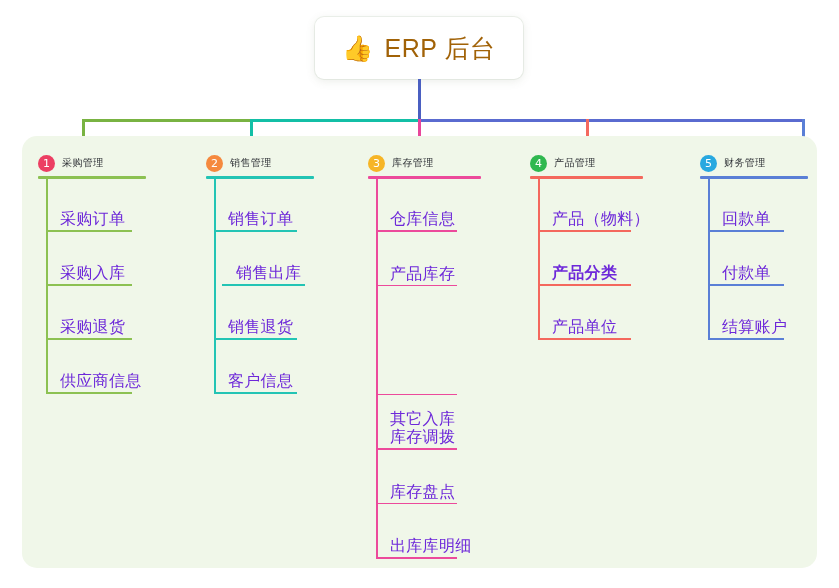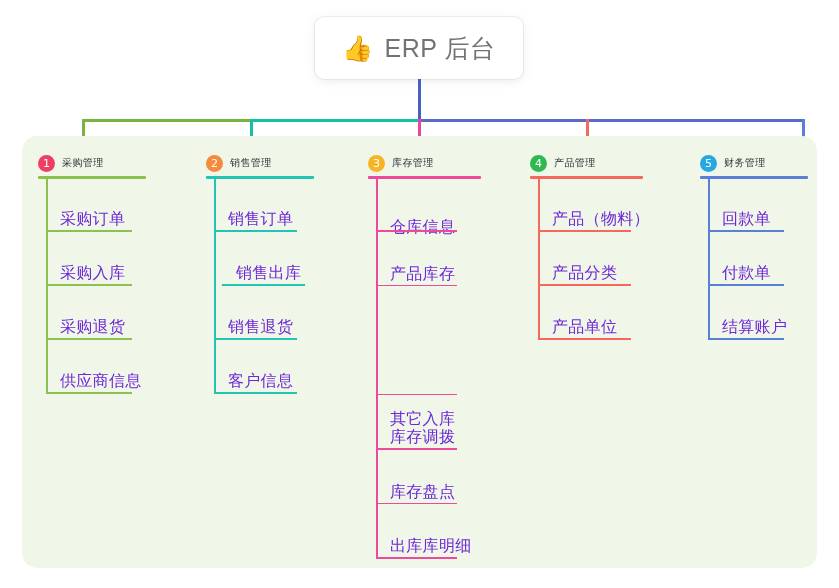--- a/index.html
+++ b/index.html
@@ -16,21 +16,21 @@
   
   .title-card{
     position:absolute;left:315px;top:17px;width:208px;height:62px;
     background:#ffffff;border-radius:9px;
     box-shadow:0 2px 10px rgba(90,110,80,0.13), 0 0 0 1px rgba(210,220,205,0.35);
     display:flex;align-items:center;justify-content:center;gap:11px;
     box-sizing:border-box;
   }
   .title-emoji{font-size:25px;line-height:1;display:block;}
   .title-text{
-    font-size:25px;color:#737373;letter-spacing:0.5px;white-space:nowrap;
+    font-size:25px;color:#a16207;letter-spacing:0.5px;white-space:nowrap;
   }
 
   
   .ln{position:absolute;}
 
   
   .panel{
     position:absolute;left:22px;top:136px;width:795px;height:432px;
     background:#f0f7e9;border-radius:15px;
   }
@@ -131,21 +131,21 @@
         </div>
       </div>
       <div class="col" style="left: 368px; height: 588px; width: 160px;">
         <div class="col-head" style="top: 150px;">
           <span class="badge" style="background: rgb(246, 181, 38);">3</span>
           <span class="col-title">库存管理</span>
         </div>
         <div class="col-rule" style="top: 176px; width: 113px; background: rgb(236, 74, 155);"></div>
         <div class="spine" style="left: 8px; top: 179px; height: 379px; background: rgb(236, 74, 155);"></div>
         <div class="leaf" style="top: 209px; left: 0px; width: 150px; height: 32px;">
-          <span class="leaf-text" style="left: 22px; top: 8px;">仓库信息</span>
+          <span class="leaf-text" style="left: 22px; top: 0px;">仓库信息</span>
           <div class="leaf-underline" style="left: 8px; top: 21px; width: 81px; background: rgb(236, 74, 155);"></div>
         </div>
         <div class="leaf" style="top: 263.5px; left: 0px; width: 150px; height: 32px;">
           <span class="leaf-text" style="left: 22px; top: 0px;">产品库存</span>
           <div class="leaf-underline" style="left: 8px; top: 21px; width: 81px; background: rgb(236, 74, 155);"></div>
         </div>
         <div class="leaf" style="top: 372.5px; left: 0px; width: 150px; height: 32px;">
           <span class="leaf-text" style="left: 22px; top: 0px; margin-top: 36px;">其它入库</span>
           <div class="leaf-underline" style="left: 8px; top: 21px; width: 81px; background: rgb(236, 74, 155);"></div>
         </div>
@@ -166,21 +166,21 @@
         <div class="col-head" style="top: 150px;">
           <span class="badge" style="background: rgb(47, 184, 79);">4</span>
           <span class="col-title">产品管理</span>
         </div>
         <div class="col-rule" style="top: 176px; width: 113px; background: rgb(244, 104, 93);"></div>
         <div class="spine" style="left: 8px; top: 179px; height: 160px; background: rgb(244, 104, 93);"></div>
         <div class="leaf" style="top: 209px; left: 0px; width: 150px; height: 32px;">
           <span class="leaf-text" style="left: 22px; top: 0px;">产品（物料）</span>
           <div class="leaf-underline" style="left: 8px; top: 21px; width: 93px; background: rgb(244, 104, 93);"></div>
         </div>
-        <div class="leaf" style="top: 263px; left: 0px; width: 150px; height: 32px;">
+        <div class="leaf" style="top: 263px; left: 0px; width: 150px; height: 32px; font-weight: bold;">
           <span class="leaf-text" style="left: 22px; top: 0px;">产品分类</span>
           <div class="leaf-underline" style="left: 8px; top: 21px; width: 93px; background: rgb(244, 104, 93);"></div>
         </div>
         <div class="leaf" style="top: 317px; left: 0px; width: 150px; height: 32px;">
           <span class="leaf-text" style="left: 22px; top: 0px;">产品单位</span>
           <div class="leaf-underline" style="left: 8px; top: 21px; width: 93px; background: rgb(244, 104, 93);"></div>
         </div>
       </div>
       <div class="col" style="left: 700px; height: 588px; width: 160px;">
         <div class="col-head" style="top: 150px;">

